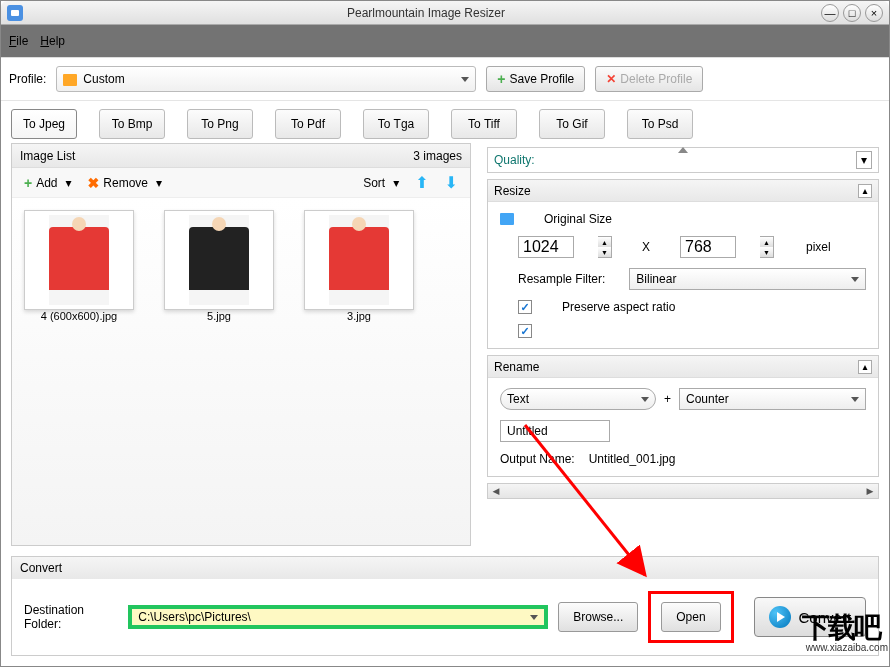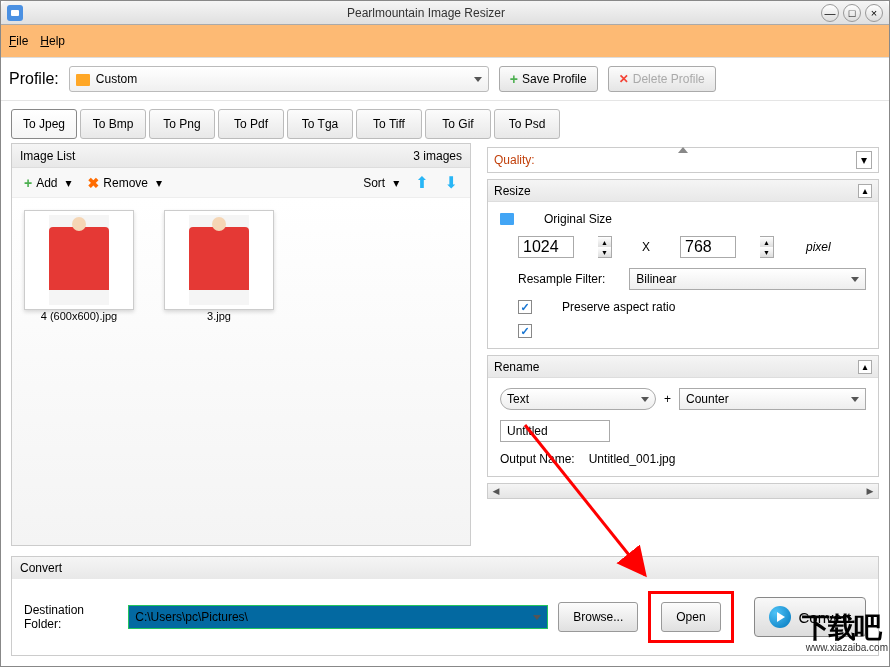--- a/index.html
+++ b/index.html
@@ -7,37 +7,37 @@
   
   .window { border: 1px solid #888; width: 890px; height: 667px; display: flex; flex-direction: column; position: relative; }
   
   .titlebar { background: linear-gradient(#f5f5f5, #e0e0e0); height: 24px; border-bottom: 1px solid #aaa; display: flex; align-items: center; padding: 0 6px; border-radius: 6px 6px 0 0; }
   .titlebar-icon { width: 16px; height: 16px; background: #4a90e2; border-radius: 3px; margin-right: 8px; display: flex; align-items: center; justify-content: center; }
   .titlebar-icon::after { content: ""; width: 8px; height: 6px; background: #fff; border-radius: 1px; }
   .titlebar-title { flex: 1; text-align: center; font-size: 12px; color: #333; }
   .titlebar-btns { display: flex; gap: 4px; }
   .win-btn { width: 18px; height: 18px; border-radius: 50%; border: 1px solid #999; background: linear-gradient(#fff, #ddd); font-size: 11px; display: flex; align-items: center; justify-content: center; cursor: pointer; }
   
-  .menubar { background: #fdba74; height: 22px; display: flex; align-items: center; padding: 16px 8px; gap: 12px; border-bottom: 1px solid #ddd; font-size: 12px; }
+  .menubar { background: #737373; height: 22px; display: flex; align-items: center; padding: 16px 8px; gap: 12px; border-bottom: 1px solid #ddd; font-size: 12px; }
   .menubar span { cursor: pointer; }
   .menubar span:first-letter { text-decoration: underline; }
   
   .profile-row { padding: 8px; display: flex; align-items: center; gap: 10px; background: #fff; border-bottom: 1px solid #e5e5e5; }
-  .profile-label { font-size: 16px; }
+  .profile-label { font-size: 12px; }
   .profile-select { flex: 0 0 420px; height: 26px; border: 1px solid #bbb; background: linear-gradient(#fff, #f0f0f0); display: flex; align-items: center; padding: 0 6px; justify-content: space-between; font-size: 12px; border-radius: 3px; }
   .profile-select .folder-icon { width: 14px; height: 12px; background: #ffa726; border-radius: 1px; margin-right: 6px; display: inline-block; vertical-align: middle; }
   .dropdown-arrow { width: 0; height: 0; border-left: 4px solid transparent; border-right: 4px solid transparent; border-top: 5px solid #555; }
   .btn { height: 26px; padding: 0 10px; border: 1px solid #aaa; background: linear-gradient(#fcfcfc, #e5e5e5); border-radius: 3px; font-size: 12px; display: inline-flex; align-items: center; gap: 4px; cursor: pointer; }
   .btn.disabled { color: #aaa; }
   .plus-icon { color: #4caf50; font-weight: bold; font-size: 14px; }
   .x-icon { color: #f44336; font-weight: bold; font-size: 12px; }
   
   .main-area { display: flex; flex: 1; overflow: hidden; }
   
-  .tab-strip { padding: 8px 10px 0 10px; display: flex; gap: 3px; }
+  .tab-strip { padding: 8px 10px 0 10px; display: flex; gap: 22px; }
   .tab-btn { width: 66px; height: 30px; border: 1px solid #bbb; background: linear-gradient(#fcfcfc, #e8e8e8); border-radius: 3px; font-size: 12px; display: flex; align-items: center; justify-content: center; cursor: pointer; }
   .tab-btn.active { background: linear-gradient(#fff, #f5f5f5); border-color: #888; }
   
   .left-col { flex: 0 0 480px; display: flex; flex-direction: column; }
   .right-col { flex: 1; display: flex; flex-direction: column; padding: 8px 10px 0 6px; gap: 6px; overflow: hidden; }
   
   .image-list-panel { flex: 1; margin: 4px 10px 10px 10px; border: 1px solid #ccc; display: flex; flex-direction: column; background: #14532d; }
   .image-list-header { height: 24px; display: flex; align-items: center; justify-content: space-between; padding: 0 8px; font-size: 12px; background: linear-gradient(#f5f5f5,#e8e8e8); border-bottom: 1px solid #ddd; }
   .image-list-toolbar { height: 30px; display: flex; align-items: center; padding: 0 8px; gap: 8px; font-size: 12px; background: #f8f8f8; border-bottom: 1px solid #eee; }
   .tb-btn { display: flex; align-items: center; gap: 4px; cursor: pointer; padding: 2px 4px; }
@@ -75,21 +75,21 @@
   .text-input { height: 22px; border: 1px solid #aaa; padding: 0 6px; font-size: 12px; }
   
   .bottom-scroll { height: 16px; border: 1px solid #ccc; background: linear-gradient(#f5f5f5,#e5e5e5); position: relative; }
   .scroll-left, .scroll-right { position: absolute; top: 0; width: 16px; height: 100%; display: flex; align-items: center; justify-content: center; font-size: 9px; color: #555; }
   .scroll-left { left: 0; }
   .scroll-right { right: 0; }
   
   .convert-panel { border: 1px solid #ccc; margin: 0 10px 10px 10px; background: #fff; }
   .convert-header { padding: 4px 8px; font-size: 12px; background: linear-gradient(#f5f5f5,#e8e8e8);}
   .convert-body { padding: 12px; display: flex; align-items: center; gap: 10px; font-size: 12px; }
-  .dest-input { flex: 0 0 420px; height: 24px; border: 1px solid #22c55e; background: #0369a1; display: flex; align-items: center; justify-content: space-between; padding: 0 6px; }
+  .dest-input { flex: 0 0 420px; height: 24px; border: 4px solid #22c55e; background: #fef9c3; display: flex; align-items: center; justify-content: space-between; padding: 0 6px; }
   .big-btn { height: 30px; padding: 0 14px; border: 1px solid #999; background: linear-gradient(#fcfcfc,#e0e0e0); border-radius: 3px; font-size: 12px; cursor: pointer; display: inline-flex; align-items: center; }
   .open-highlight { border: 3px solid red; padding: 8px 10px; display: inline-block; }
   .convert-btn { height: 40px; width: 120px; border: 1px solid #888; background: linear-gradient(#f8f8f8,#ddd); border-radius: 4px; font-size: 15px; display: flex; align-items: center; justify-content: center; gap: 8px; cursor: pointer; }
   .play-icon { width: 22px; height: 22px; background: radial-gradient(circle at 30% 30%, #4fc3f7, #0277bd); border-radius: 50%; display: flex; align-items: center; justify-content: center; }
   .play-icon::after { content: ""; border-left: 8px solid #fff; border-top: 5px solid transparent; border-bottom: 5px solid transparent; margin-left: 2px; }
   
   
   .red-arrow-svg { position: absolute; left: 515px; top: 415px; width: 200px; height: 190px; pointer-events: none; }
   
   .watermark { position: absolute; right: 2px; bottom: 14px; font-size: 10px; color: #333; }
@@ -174,32 +174,38 @@
         </div>
         <div class="thumbs">
           <div class="thumb">
             <div class="thumb-box">
                 <div class="thumb-img red"></div>
               </div>
             <div class="thumb-label">4 (600x600).jpg</div>
           </div>
           <div class="thumb">
             <div class="thumb-box">
+                <div class="thumb-img dark"></div>
+              </div>
+            <div class="thumb-label">5.jpg</div>
+          </div>
+          <div class="thumb">
+            <div class="thumb-box">
                 <div class="thumb-img red"></div>
               </div>
             <div class="thumb-label">3.jpg</div>
           </div>
         </div>
       </div>
     </div>
 
     <div class="right-col">
       <div class="quality-row">
         <span class="collapse-top"></span>
-        <span style="color:#c2410c;">Quality:</span>
+        <span style="color:#0f766e;">Quality:</span>
         <span style="margin-left:auto;border:1px solid #aaa;padding:0 4px;height:18px;display:inline-flex;align-items:center;">▾</span>
       </div>
 
       <div class="section">
         <div class="section-header">
           <span>Resize</span>
           <span class="collapse-btn">▴</span>
         </div>
         <div class="section-body">
           <div class="field-row">
@@ -211,21 +217,21 @@
             <div class="spinner">
                 <div>▲</div>
                 <div>▼</div>
               </div>
             <span style="margin:0 6px;">X</span>
             <input class="num-input" value="768" style="">
             <div class="spinner">
                 <div>▲</div>
                 <div>▼</div>
               </div>
-            <span style="margin-left:8px;font-style:italic;">pixel</span>
+            <span style="margin-left:8px;">pixel</span>
           </div>
           <div class="field-row" style="margin-left:18px;">
             <span>Resample Filter:</span>
             <div class="select-inline" style="flex:1;">
               <span>Bilinear</span>
               <span class="dropdown-arrow" style="margin-left:auto;"></span>
             </div>
           </div>
           <div class="field-row" style="margin-left:18px;">
             <span class="checkbox">✓</span>

